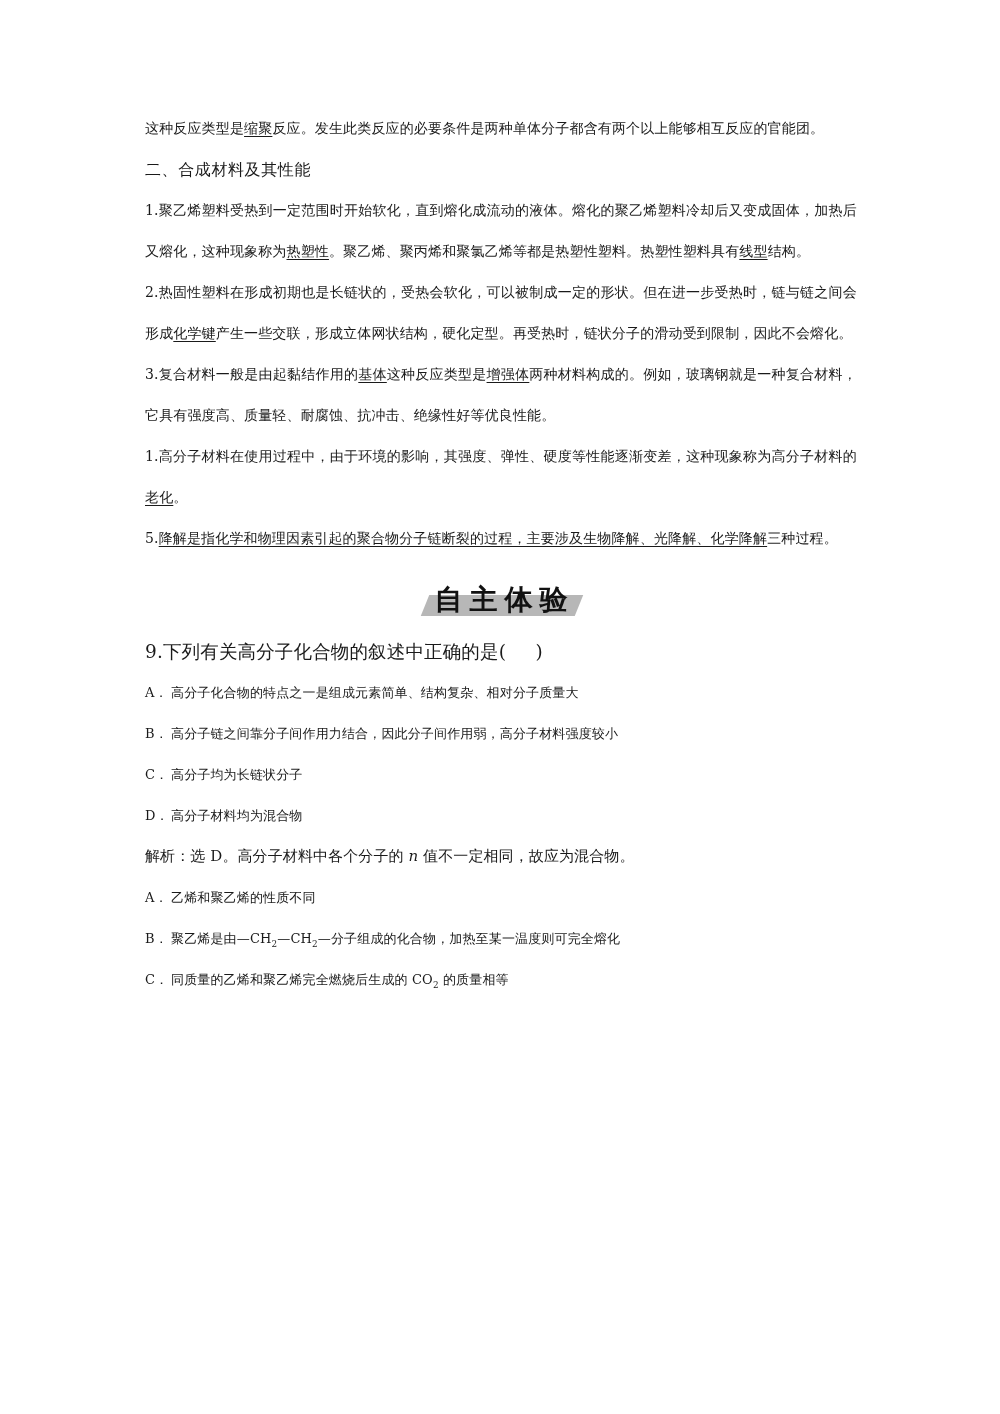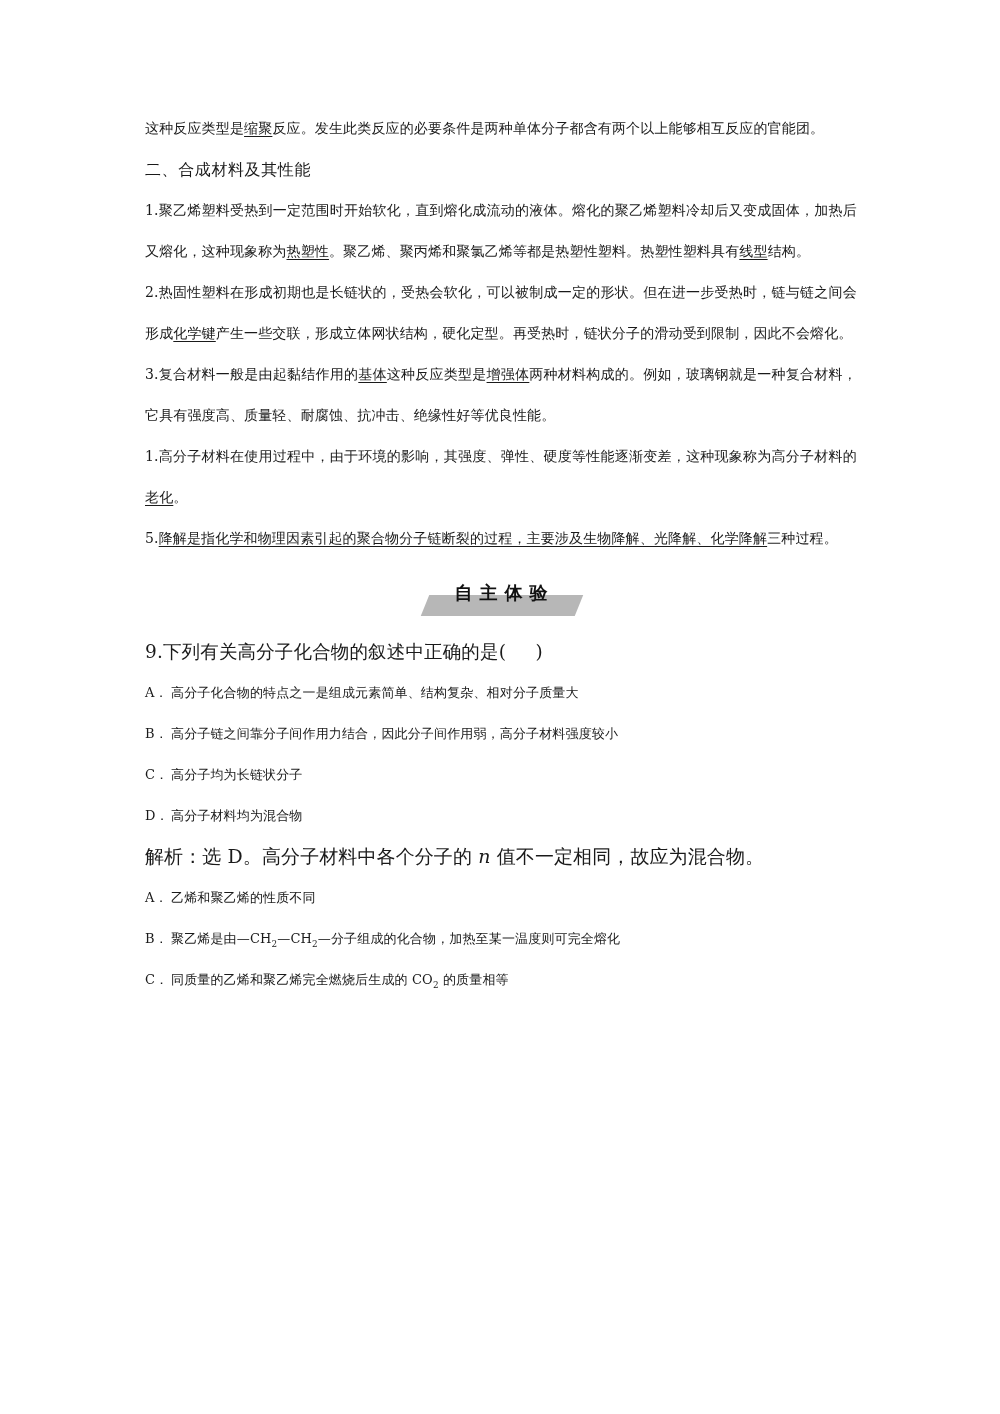--- a/index.html
+++ b/index.html
@@ -64,21 +64,21 @@
     height: 21px;
     background: #b7b7b7;
     transform: skewX(-22deg);
   }
   .banner-label {
     position: absolute;
     left: 0;
     top: 8px;
     width: 712px;
     text-align: center;
-    font-size: 18px;
+    font-size: 28px;
     font-weight: bold;
     letter-spacing: 7px;
     text-indent: 7px;
     color: #111111;
     font-family: "DejaVu Sans", "Liberation Sans", sans-serif;
   }
   
   .q-stem {
     font-size: 18.5px;
     line-height: 41px;
@@ -90,21 +90,21 @@
     line-height: 41px;
     margin: 0;
     padding-left: 0;
     letter-spacing: 0.15px;
   }
   .choice .lbl {
     display: inline-block;
     min-width: 26px;
   }
   .explain {
-    font-size: 19px;
+    font-size: 15px;
     line-height: 41px;
     margin: 0;
     letter-spacing: 0.1px;
   }
   .ital {
     font-style: italic;
   }
   sub {
     font-size: 0.68em;
     line-height: 0;

